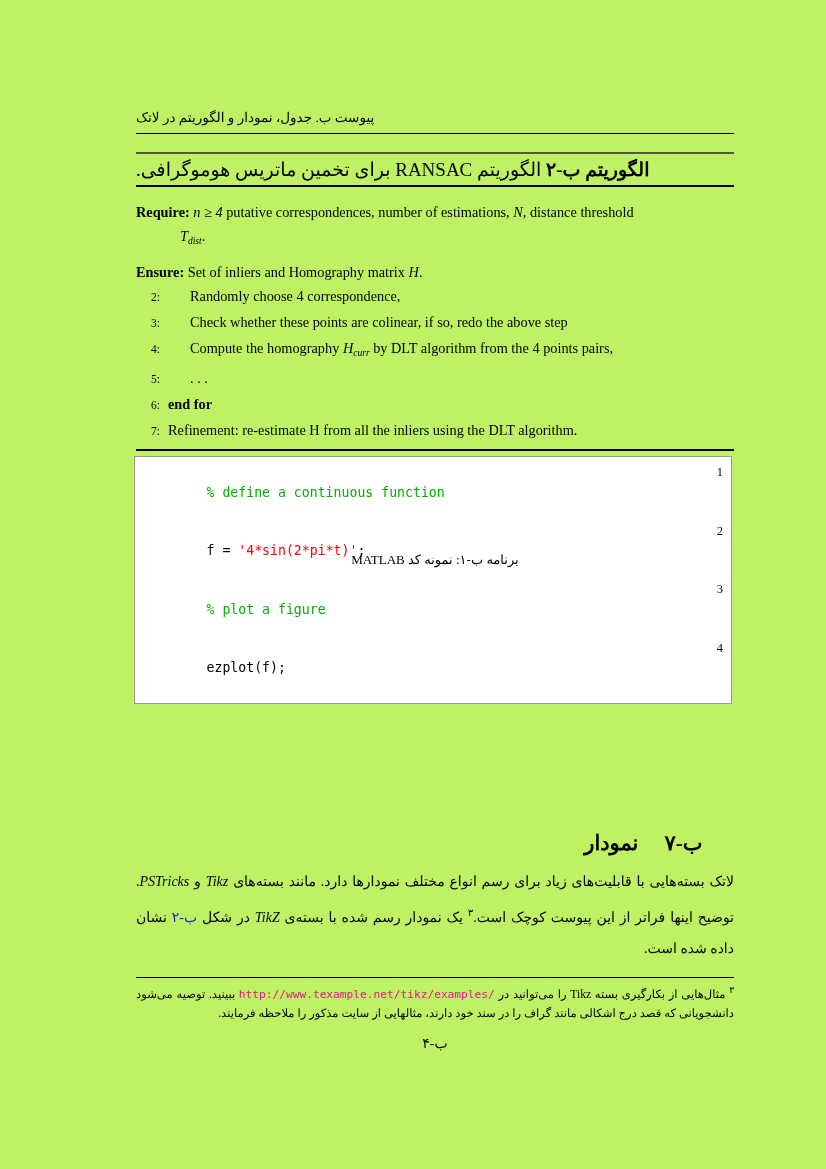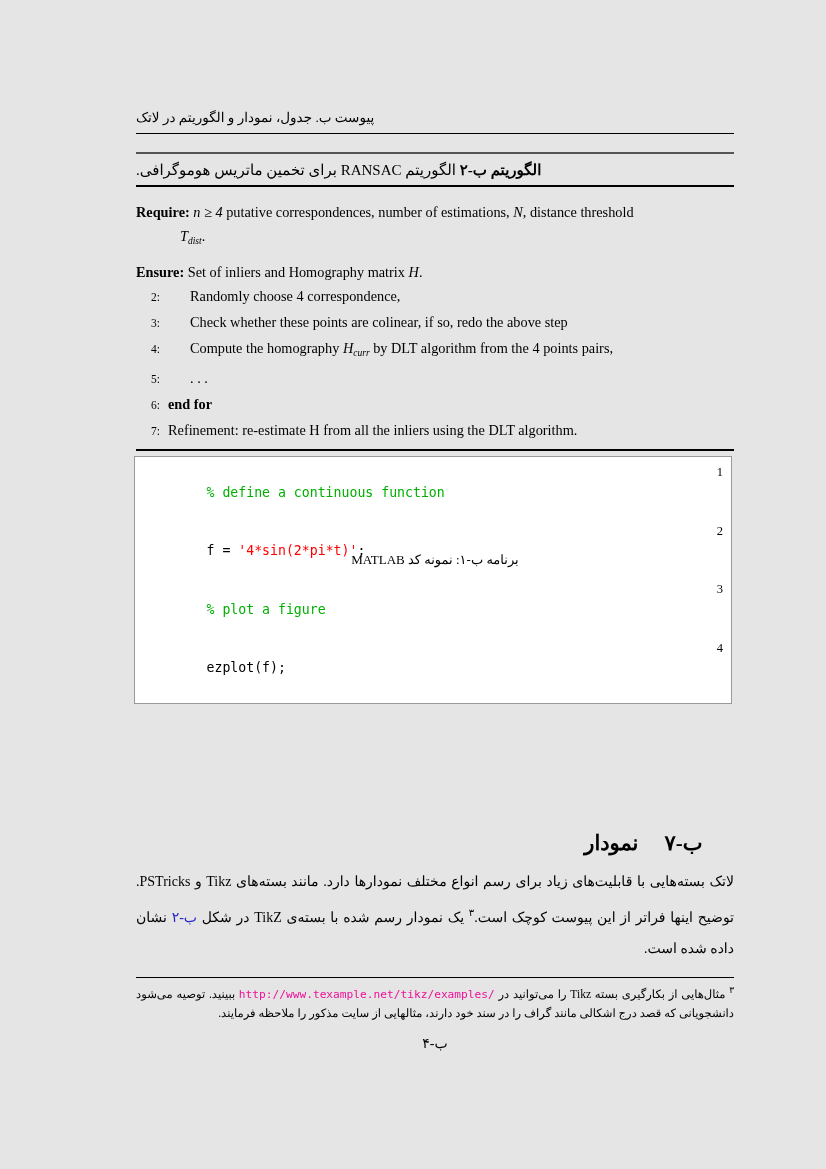--- a/index.html
+++ b/index.html
@@ -6,21 +6,21 @@
   html, body {
     margin: 0;
     padding: 0;
     background: #ffffff;
   }
   .page {
     position: relative;
     width: 826px;
     height: 1169px;
     margin: 0 auto;
-    background: #e5e5e5;
+    background: #bef264;
     font-family: "Liberation Serif", "DejaVu Serif", serif;
     color: #000000;
     overflow: hidden;
   }
   .content {
     position: absolute;
     left: 136px;
     top: 0;
     width: 598px;
     height: 1169px;
@@ -58,21 +58,21 @@
     width: 598px;
   }
   .algo-rule-top {
     width: 598px;
     height: 2px;
     background: #555555;
   }
   .algo-caption {
     direction: rtl;
     text-align: left;
-    font-size: 15px;
+    font-size: 19px;
     line-height: 20px;
     padding: 6px 0 5px 0;
     white-space: nowrap;
   }
   .algo-caption b { font-weight: bold; }
   .algo-caption .lat {
     font-family: "Liberation Serif", serif;
     direction: ltr;
     unicode-bidi: embed;
   }
@@ -193,21 +193,21 @@
   
   .para {
     position: absolute;
     right: 0;
     width: 598px;
     direction: rtl;
     text-align: justify;
     font-size: 14px;
     line-height: 31px;
   }
-  .para .lat { direction: ltr; unicode-bidi: embed; }
+  .para .lat { direction: ltr; unicode-bidi: embed; font-style: italic; }
   .ref-link { color: #2222cc; }
   .fn-mark {
     font-size: 10px;
     vertical-align: 0.55em;
   }
 
   
   .fn-rule {
     position: absolute;
     top: 977px;

